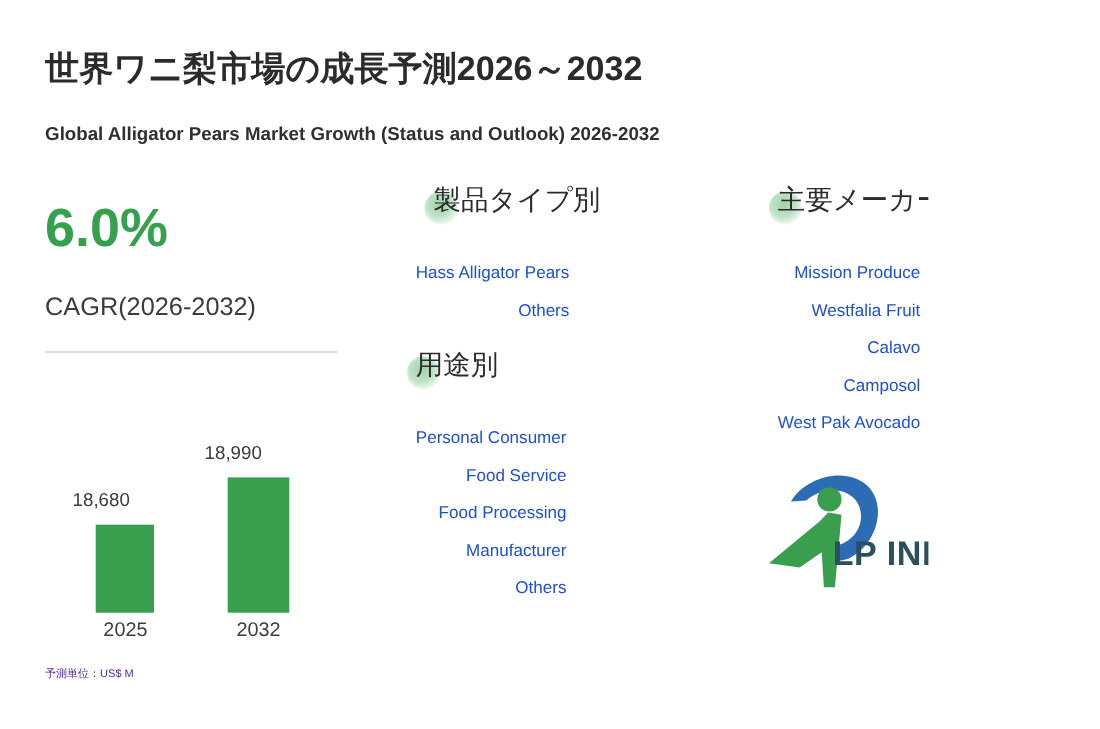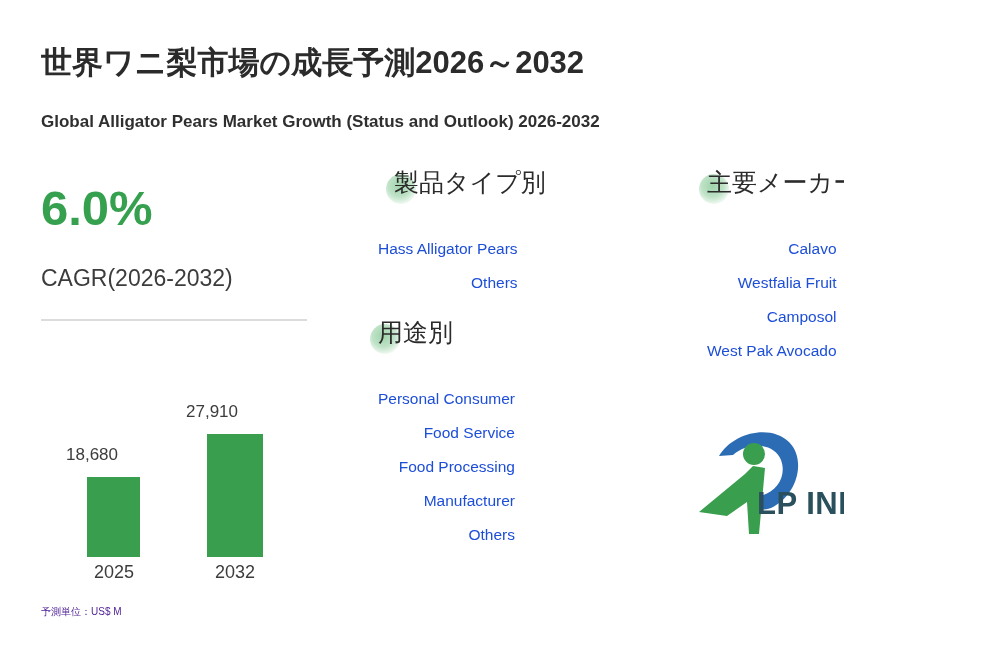--- a/index.html
+++ b/index.html
@@ -174,21 +174,21 @@
 
   <div class="cagr-value">6.0%</div>
   <div class="cagr-label">CAGR(2026-2032)</div>
   <div class="divider"></div>
 
   <div class="chart">
     <div class="bar-value" style="left:6px; top:55px; width:90px;">18,680</div>
     <div class="bar" style="left:46px; top:87px; width:53px; height:80px;"></div>
     <div class="bar-cat" style="left:21px; top:172px; width:104px;">2025</div>
 
-    <div class="bar-value" style="left:121px; top:12px; width:100px;">27,910</div>
+    <div class="bar-value" style="left:121px; top:12px; width:100px;">18,990</div>
     <div class="bar" style="left:166px; top:44px; width:56px; height:123px;"></div>
     <div class="bar-cat" style="left:142px; top:172px; width:104px;">2032</div>
 
     <div class="chart-unit">予測単位：US$ M</div>
   </div>
 
   <div class="col-mid">
 
     <div class="seg-head" style="left:16px; top:170px;">
       <span class="blob"></span>
@@ -213,22 +213,23 @@
 
   </div>
 
   <div class="col-right">
 
     <div class="seg-head" style="left:0px; top:170px;">
       <span class="blob"></span>
       <span class="htext">主要メーカー別</span>
     </div>
     <div class="seg-list" style="left:0px; top:232px;">
+      <div>Mission Produce</div>
+      <div>Westfalia Fruit</div>
       <div>Calavo</div>
-      <div>Westfalia Fruit</div>
       <div>Camposol</div>
       <div>West Pak Avocado</div>
     </div>
 
   </div>
 
   <div class="logo">
     <svg class="logo-mark" viewBox="0 0 112 110">
 
       <path d="M22 32 C36 8 74 0 92 18 C110 36 100 72 74 84 C68 86 64 86 60 85 L63 72 C80 68 90 52 84 36 C77 19 52 17 36 31 Z" fill="#2b6cb5"></path>

